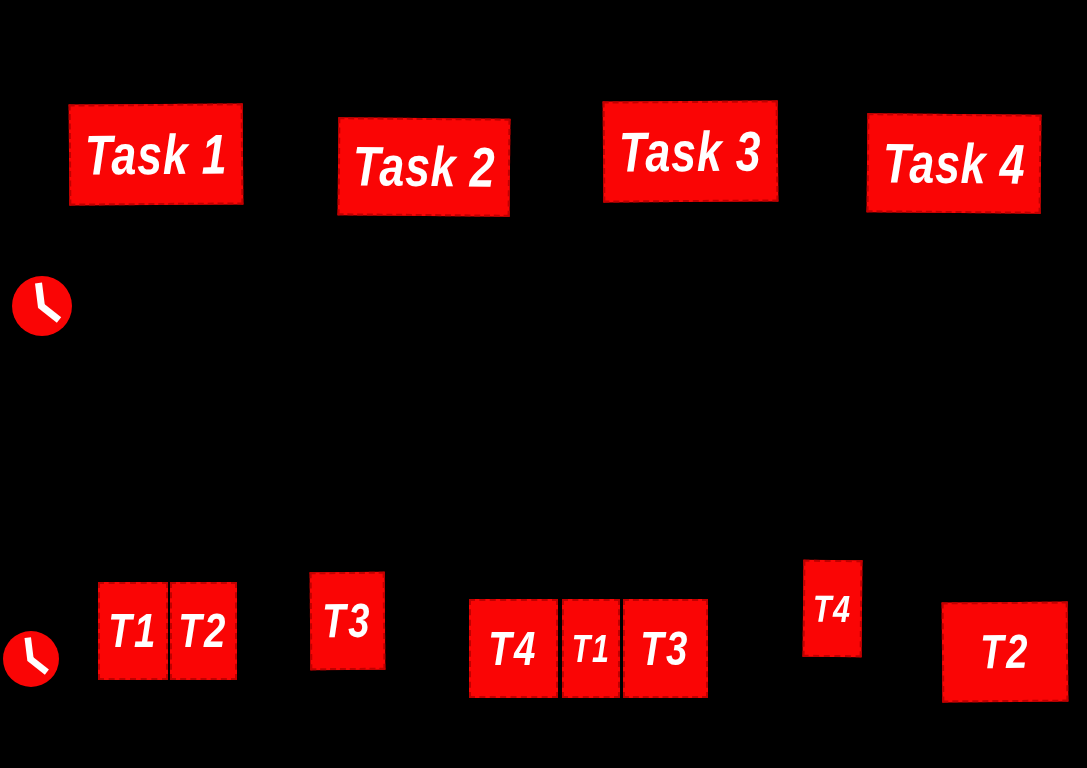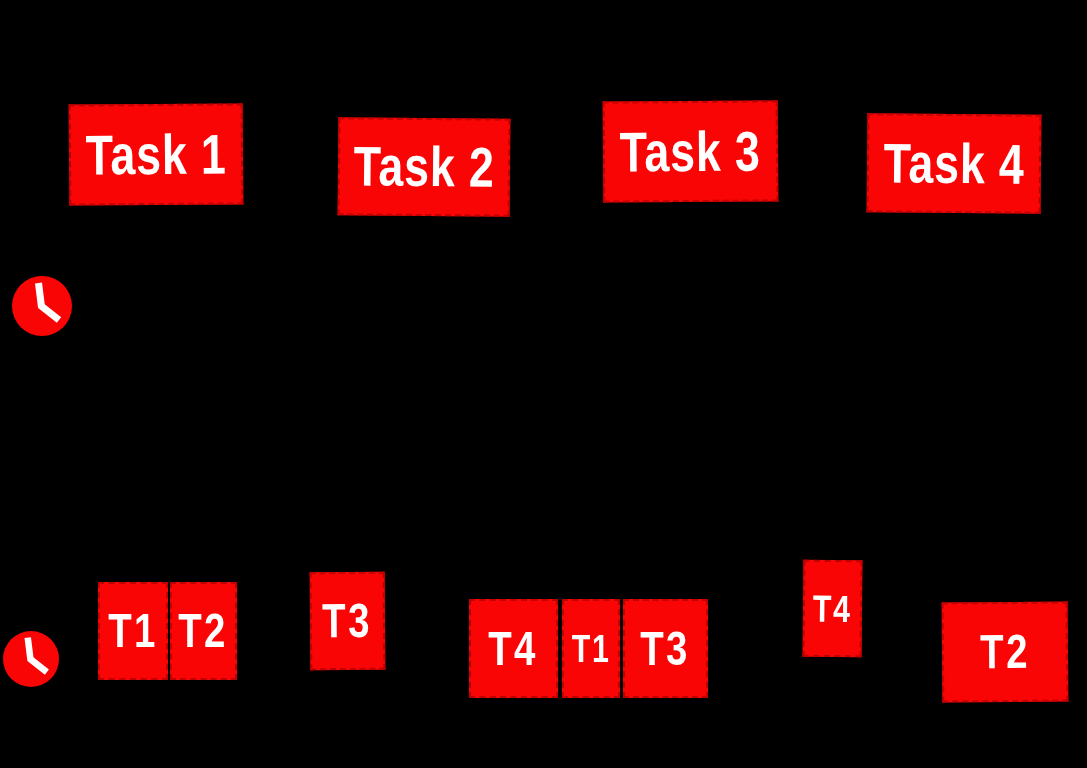--- a/index.html
+++ b/index.html
@@ -9,20 +9,21 @@
     width: 1087px;
     height: 768px;
     overflow: hidden;
     font-family: "Liberation Sans", sans-serif;
   }
   .stage {
     position: relative;
     width: 1087px;
     height: 652px;
     background: var(--background, #000);
+    font-style: italic;
   }
   .box {
     position: absolute;
     box-sizing: border-box;
     background: var(--box-fill, #fa0505);
     border: 2px dashed var(--box-border, #c00000);
     display: flex;
     align-items: center;
     justify-content: center;
     overflow: hidden;

